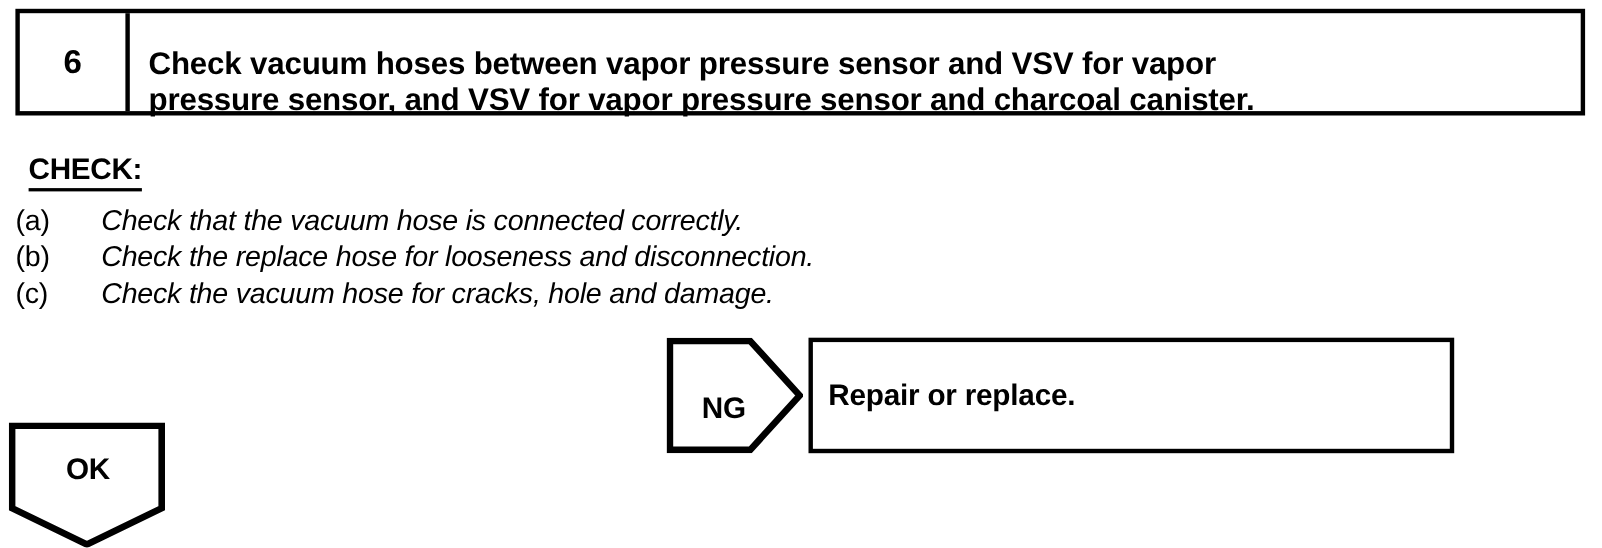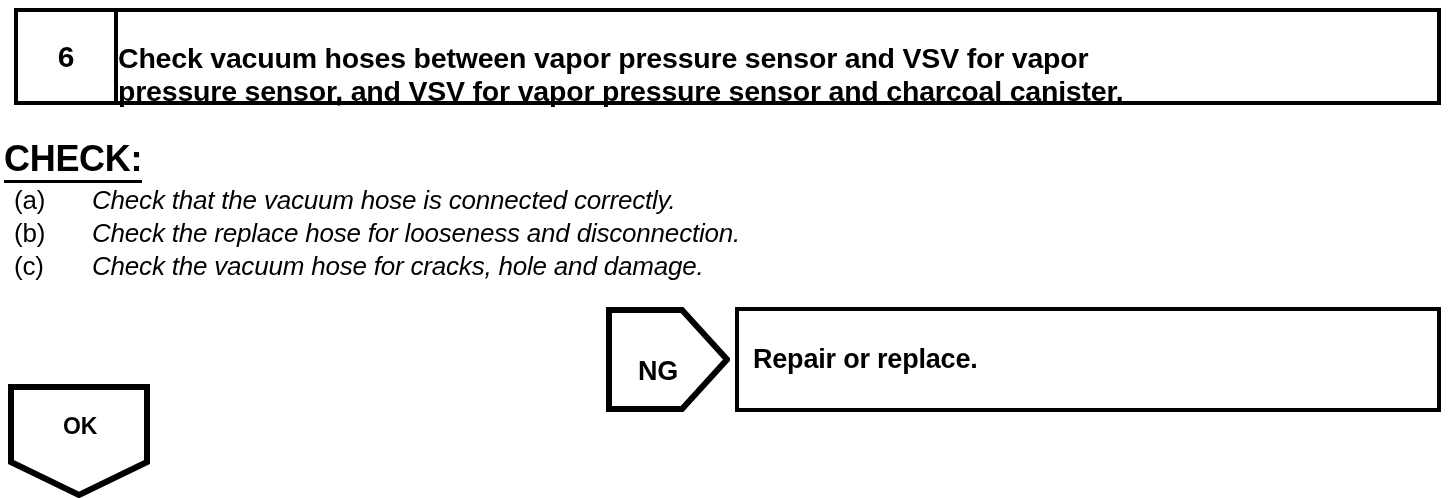--- a/index.html
+++ b/index.html
@@ -44,39 +44,39 @@
   .step-number {
     font-size: 30px;
     font-weight: bold;
     letter-spacing: 0px;
     line-height: 1;
   }
   .step-desc-cell {
     flex: 1 1 auto;
     display: flex;
     align-items: center;
-    padding-left: 0;
+    padding-left: 17px;
     padding-right: 8px;
     box-sizing: border-box;
     margin-top: 36px;
   }
   .step-desc {
     font-size: 28.5px;
     font-weight: bold;
     line-height: 1.13;
     letter-spacing: -0.2px;
     white-space: pre-line;
   }
 
   
   .check-heading {
     position: absolute;
-    left: 4px;
+    left: 26px;
     top: 141px;
-    font-size: 36px;
+    font-size: 27px;
     font-weight: bold;
     letter-spacing: -0.3px;
     line-height: 1;
     border-bottom: 3px solid #000;
     padding-bottom: 3px;
     display: inline-block;
   }
 
   
   .check-list {
@@ -127,21 +127,21 @@
     font-size: 27px;
     font-weight: bold;
     letter-spacing: -0.2px;
     pointer-events: none;
   }
 
   .repair-box {
     position: absolute;
     left: 735px;
     top: 307px;
-    width: 706px;
+    width: 587px;
     height: 105px;
     border: 4px solid #000;
     box-sizing: border-box;
     background: #fff;
     display: flex;
     align-items: center;
     padding-left: 14px;
   }
   .repair-text {
     font-size: 27px;
@@ -164,21 +164,21 @@
   }
   .ok-label {
     position: absolute;
     left: 8px;
     top: 384px;
     width: 144px;
     height: 84px;
     display: flex;
     align-items: center;
     justify-content: center;
-    font-size: 23px;
+    font-size: 27px;
     font-weight: bold;
     letter-spacing: -0.2px;
     pointer-events: none;
   }
 </style>
 </head>
 <body>
 
 <div id="page">
 

